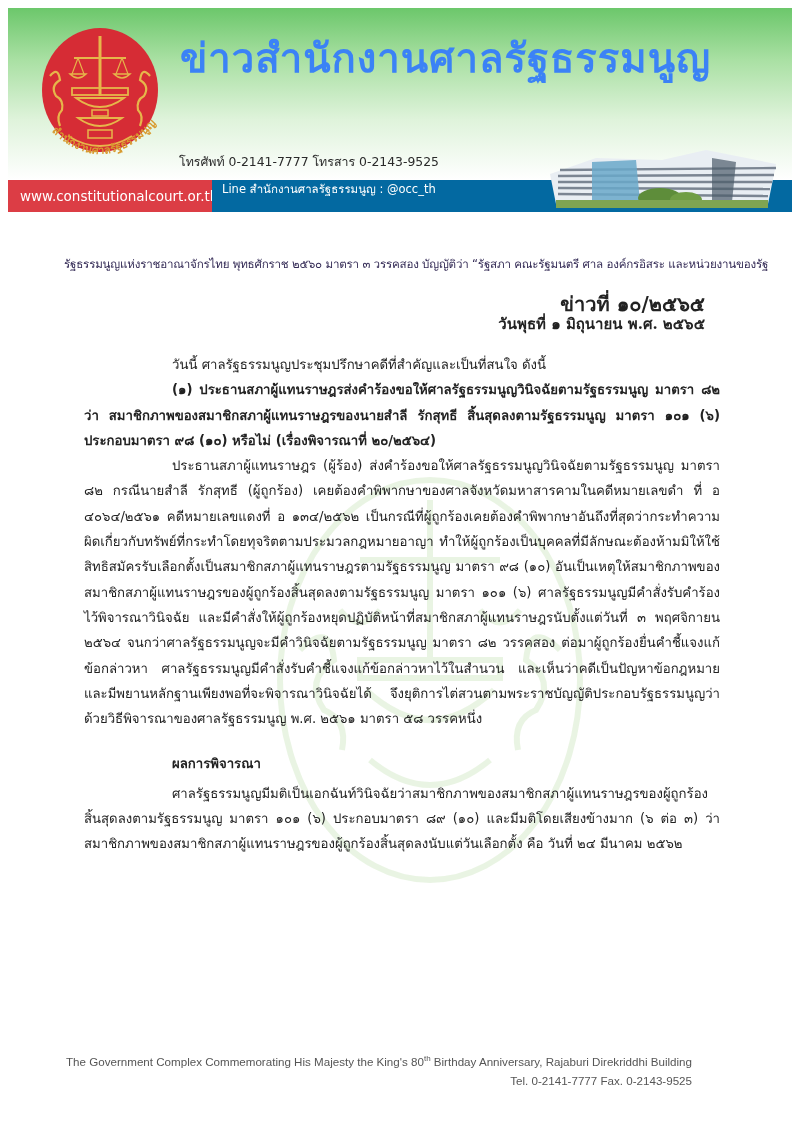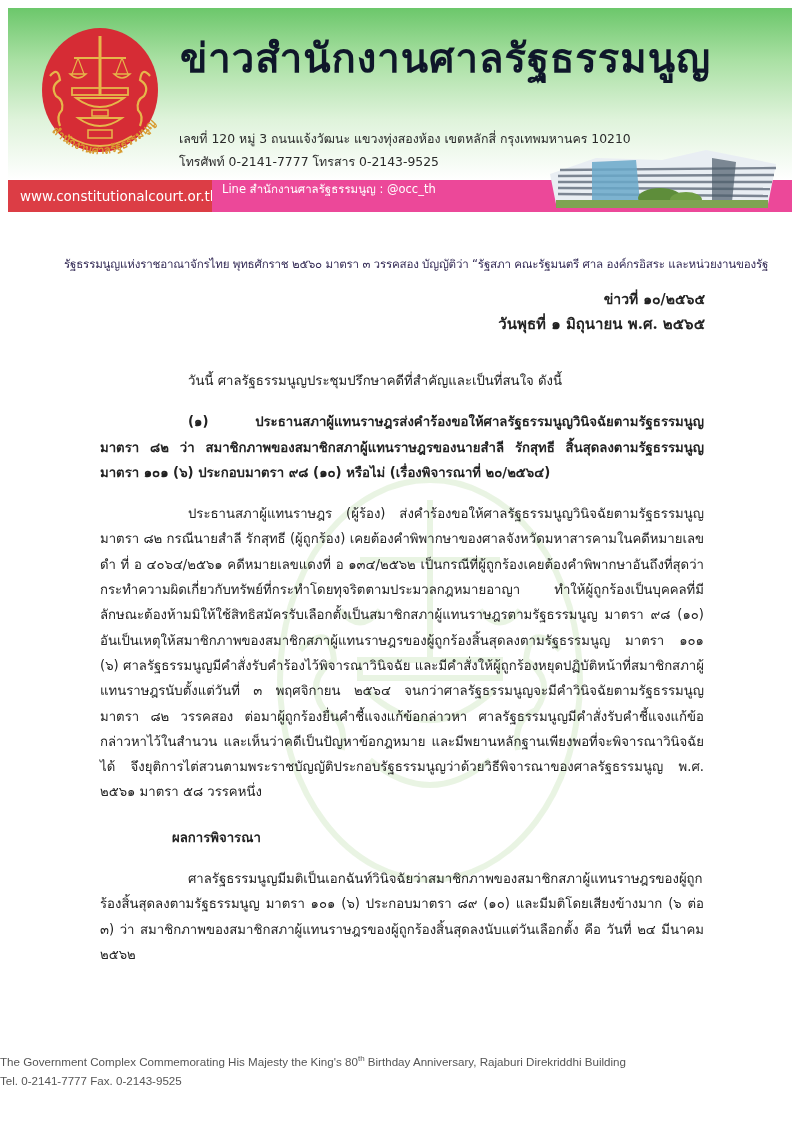--- a/index.html
+++ b/index.html
@@ -5,54 +5,54 @@
   html, body { margin: 0; padding: 0; background: #ffffff; }
   body { width: 800px; height: 1131px; position: relative; overflow: hidden;
          font-family: "DejaVu Sans", sans-serif; color: #1a1a1a; }
 
   
   .banner { position: absolute; left: 8px; top: 8px; width: 784px; height: 204px; }
   .banner-top { position: absolute; left: 0; top: 0; width: 784px; height: 172px;
     background: linear-gradient(180deg, #6cc76b 0%, #a9e0a3 30%, #dff3db 65%, #ffffff 100%); }
   .logo { position: absolute; left: 26px; top: 16px; width: 132px; height: 142px; }
   .title { position: absolute; left: 172px; top: 30px; font-size: 40px; font-weight: bold;
-    color: #0f172a; letter-spacing: 1px; white-space: nowrap; line-height: 1; }
+    color: #3b82f6; letter-spacing: 1px; white-space: nowrap; line-height: 1; }
   .addr { position: absolute; left: 171px; font-size: 12.4px; color: #2a2a2a; white-space: nowrap; }
   .addr.l1 { top: 98px; } .addr.l2 { top: 121px; } .addr.l3 { top: 144px; }
 
   .bar { position: absolute; top: 172px; height: 32px; }
   .bar-red { left: 0; width: 204px; background: #dc3d45; color: #fff; font-size: 13.5px;
     display: flex; align-items: center; padding-left: 12px; box-sizing: border-box; }
-  .bar-purple { left: 204px; width: 580px; background: #ec4899; color: #fff; font-size: 11.5px;
+  .bar-purple { left: 204px; width: 580px; background: #0369a1; color: #fff; font-size: 11.5px;
     padding: 2px 0 0 10px; box-sizing: border-box; line-height: 14px; }
   .building { position: absolute; left: 528px; top: 132px; width: 252px; height: 72px; }
 
   
   .quote { position: absolute; left: 64px; top: 231px; width: 690px; font-size: 11.6px;
     color: #332a55; line-height: 19px; white-space: nowrap; letter-spacing: -0.2px; margin-top: 24px; }
 
   
-  .newsno { position: absolute; right: 95px; top: 288px; font-size: 14px; font-weight: bold;
+  .newsno { position: absolute; right: 95px; top: 288px; font-size: 20px; font-weight: bold;
     color: #222; text-align: right; font-family: "DejaVu Serif", serif; }
   .newsdate { position: absolute; right: 95px; top: 312px; font-size: 15px; font-weight: bold;
     color: #222; text-align: left; font-family: "DejaVu Serif", serif; }
 
   
   .watermark { position: absolute; left: 270px; top: 470px; width: 320px; height: 440px; opacity: 0.18; }
   .body { position: absolute; left: 84px; top: 352px; width: 636px; font-size: 13.2px;
     line-height: 25.3px; color: #222; }
-  .para { margin: 16px; text-align: justify; text-align-last: left; }
+  .para { margin: 0; text-align: justify; text-align-last: left; }
   .indent { text-indent: 88px; }
   .bold { font-weight: bold; }
   .intro { text-indent: 88px; }
   .section-head { margin: 20px 0 4px 0; padding-left: 88px; 
     font-weight: bold; }
 
   
-  .footer { position: absolute; left: 0; top: 1049px; width: 692px; text-align: left;
+  .footer { position: absolute; left: 0; top: 1049px; width: 692px; text-align: right;
     font-family: "Liberation Sans", sans-serif; font-size: 11.6px; color: #555; line-height: 19px; }
   .footer sup { font-size: 8px; }
 </style>
 </head>
 <body>
 
 <div class="banner">
   <div class="banner-top"></div>
 
   <svg class="logo" viewBox="0 0 132 142">
@@ -76,21 +76,20 @@
     <path d="M16 52 q8 -10 10 4 q-10 6 -4 16 q8 4 6 14 q-6 6 -2 16" fill="none" stroke="#e6b64a" stroke-width="2.2"></path>
     <path d="M116 52 q-8 -10 -10 4 q10 6 4 16 q-8 4 -6 14 q6 6 2 16" fill="none" stroke="#e6b64a" stroke-width="2.2"></path>
     <path d="M34 112 q16 10 32 10 q16 0 32 -10" fill="none" stroke="#e6b64a" stroke-width="2"></path>
     <path id="capArc" d="M10 100 Q66 160 122 100" fill="none"></path>
     <text font-size="11" fill="#d89a2f" font-family="DejaVu Sans, sans-serif" font-weight="bold">
       <textPath href="#capArc" startOffset="8%">สำนักงานศาลรัฐธรรมนูญ</textPath>
     </text>
   </svg>
 
   <div class="title">ข่าวสำนักงานศาลรัฐธรรมนูญ</div>
-  <div class="addr l2">เลขที่ 120 หมู่ 3 ถนนแจ้งวัฒนะ แขวงทุ่งสองห้อง เขตหลักสี่ กรุงเทพมหานคร 10210</div>
   <div class="addr l3">โทรศัพท์ 0-2141-7777  โทรสาร 0-2143-9525</div>
 
   <div class="bar bar-red">
     <span>www.constitutionalcourt.or.th</span>
   </div>
   <div class="bar bar-purple">
     <div>Line สำนักงานศาลรัฐธรรมนูญ : @occ_th</div>
   </div>
 
   <svg class="building" viewBox="0 0 252 72">

